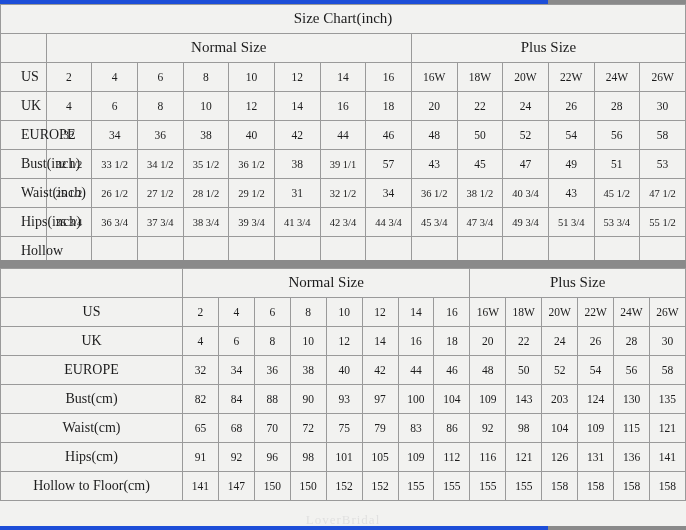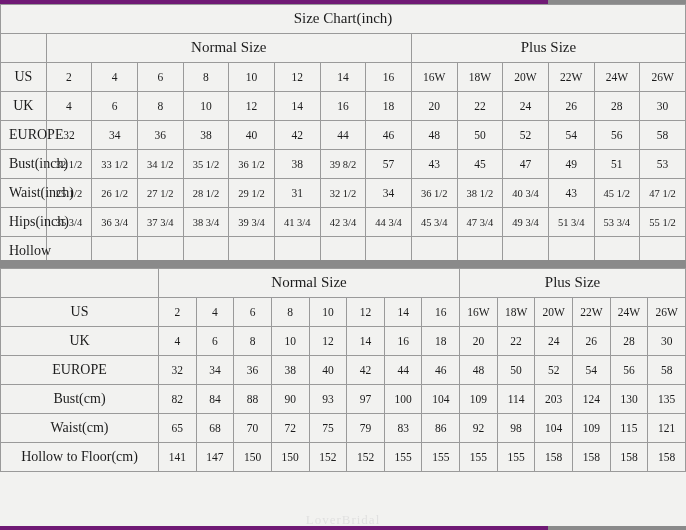--- a/index.html
+++ b/index.html
@@ -8,21 +8,21 @@
     background: #8a8a8a;
     width: 686px;
     height: 530px;
     overflow: hidden;
     font-family: "Liberation Serif", serif;
   }
   .page {
     width: 548px;
     height: 530px;
     position: relative;
-    background: #701a75;
+    background: #1d4ed8;
   }
   .chart-block {
     position: absolute;
     left: 0;
     width: 686px;
     background: #f2f2f0;
     box-sizing: border-box;
   }
   #block-inch { top: 4px; height: 256px; }
   #block-cm   { top: 268px; height: 258px; }
@@ -48,21 +48,21 @@
     border: none;
     border-bottom: 1px solid #9a9a9a;
     background: #f2f2f0;
   }
   .group-cell {
     font-size: 15px;
     padding: 5px 0 6px 0;
   }
   .rowlabel {
     font-size: 14px;
-    padding: 6px 8px;
+    padding: 6px 20px;
     width: 141px;
     margin-top: 32px;
   }
   .val {
     font-size: 11.5px;
     padding: 6px 1px;
   }
   .val.small {
     font-size: 10.5px;
   }
@@ -160,21 +160,21 @@
             <td class="val">58</td>
           </tr>
           <tr>
             <td class="rowlabel">Bust(inch)</td>
             <td class="val small">32 1/2</td>
             <td class="val small">33 1/2</td>
             <td class="val small">34 1/2</td>
             <td class="val small">35 1/2</td>
             <td class="val small">36 1/2</td>
             <td class="val">38</td>
-            <td class="val small">39 8/2</td>
+            <td class="val small">39 1/1</td>
             <td class="val">57</td>
             <td class="val">43</td>
             <td class="val">45</td>
             <td class="val">47</td>
             <td class="val">49</td>
             <td class="val">51</td>
             <td class="val">53</td>
           </tr>
           <tr>
             <td class="rowlabel">Waist(inch)</td>
@@ -296,21 +296,21 @@
             <td class="rowlabel">Bust(cm)</td>
             <td class="val">82</td>
             <td class="val">84</td>
             <td class="val">88</td>
             <td class="val">90</td>
             <td class="val">93</td>
             <td class="val">97</td>
             <td class="val">100</td>
             <td class="val">104</td>
             <td class="val">109</td>
-            <td class="val">114</td>
+            <td class="val">143</td>
             <td class="val">203</td>
             <td class="val">124</td>
             <td class="val">130</td>
             <td class="val">135</td>
           </tr>
           <tr>
             <td class="rowlabel">Waist(cm)</td>
             <td class="val">65</td>
             <td class="val">68</td>
             <td class="val">70</td>
@@ -320,20 +320,37 @@
             <td class="val">83</td>
             <td class="val">86</td>
             <td class="val">92</td>
             <td class="val">98</td>
             <td class="val">104</td>
             <td class="val">109</td>
             <td class="val">115</td>
             <td class="val">121</td>
           </tr>
           <tr>
+            <td class="rowlabel">Hips(cm)</td>
+            <td class="val">91</td>
+            <td class="val">92</td>
+            <td class="val">96</td>
+            <td class="val">98</td>
+            <td class="val">101</td>
+            <td class="val">105</td>
+            <td class="val">109</td>
+            <td class="val">112</td>
+            <td class="val">116</td>
+            <td class="val">121</td>
+            <td class="val">126</td>
+            <td class="val">131</td>
+            <td class="val">136</td>
+            <td class="val">141</td>
+          </tr>
+          <tr>
             <td class="rowlabel">Hollow to Floor(cm)</td>
             <td class="val">141</td>
             <td class="val">147</td>
             <td class="val">150</td>
             <td class="val">150</td>
             <td class="val">152</td>
             <td class="val">152</td>
             <td class="val">155</td>
             <td class="val">155</td>
             <td class="val">155</td>

